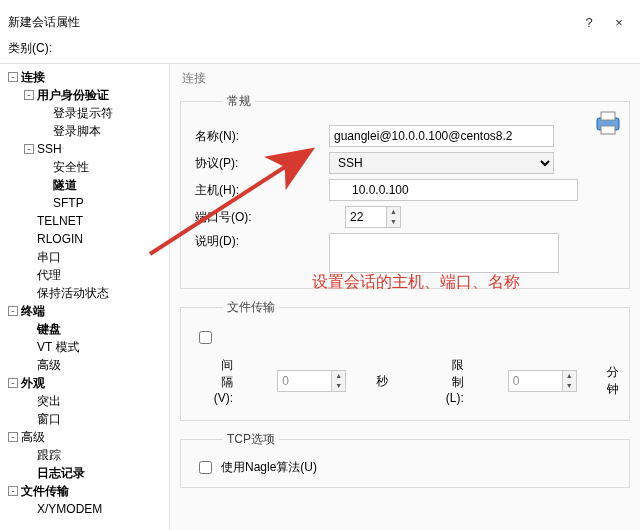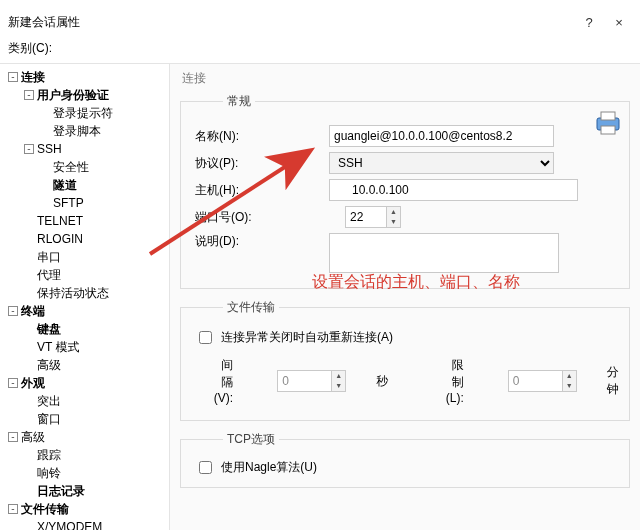--- a/index.html
+++ b/index.html
@@ -69,21 +69,20 @@
         <div class="node ind2"><span class="spacer"></span><span class="lbl">保持活动状态</span></div>
         <div class="node ind1"><span class="toggle">-</span><span class="lbl bold">终端</span></div>
         <div class="node ind2"><span class="spacer"></span><span class="lbl bold">键盘</span></div>
         <div class="node ind2"><span class="spacer"></span><span class="lbl">VT 模式</span></div>
         <div class="node ind2"><span class="spacer"></span><span class="lbl">高级</span></div>
         <div class="node ind1"><span class="toggle">-</span><span class="lbl bold">外观</span></div>
         <div class="node ind2"><span class="spacer"></span><span class="lbl">突出</span></div>
         <div class="node ind2"><span class="spacer"></span><span class="lbl">窗口</span></div>
         <div class="node ind1"><span class="toggle">-</span><span class="lbl">高级</span></div>
         <div class="node ind2"><span class="spacer"></span><span class="lbl">跟踪</span></div>
-        <div class="node ind2"><span class="spacer"></span><span class="lbl">响铃</span></div>
         <div class="node ind2"><span class="spacer"></span><span class="lbl bold">日志记录</span></div>
         <div class="node ind1"><span class="toggle">-</span><span class="lbl bold">文件传输</span></div>
         <div class="node ind2"><span class="spacer"></span><span class="lbl">X/YMODEM</span></div>
         <div class="node ind2"><span class="spacer"></span></div>
       </div>
   </div>
 
   <div class="main">
     <div class="tab-label">连接</div>
 
@@ -140,21 +139,20 @@
             <textarea style=""></textarea>
           </div>
       </div>
       <div class="annot">设置会话的主机、端口、名称</div>
     </fieldset>
 
     <fieldset>
       <legend>文件传输</legend>
       <div class="cb" style="margin:2px 0 10px 0">
         <input type="checkbox" style="">
-        <span>连接异常关闭时自动重新连接(A)</span>
       </div>
       <div class="row reconnect-row disabled">
         <span class="mini-label">间隔(V):</span>
         <div class="spin">
           <input type="text" style="width: 55px;" value="0">
           <div class="arrows">
               <span>▲</span>
               <span>▼</span>
             </div>
         </div>

